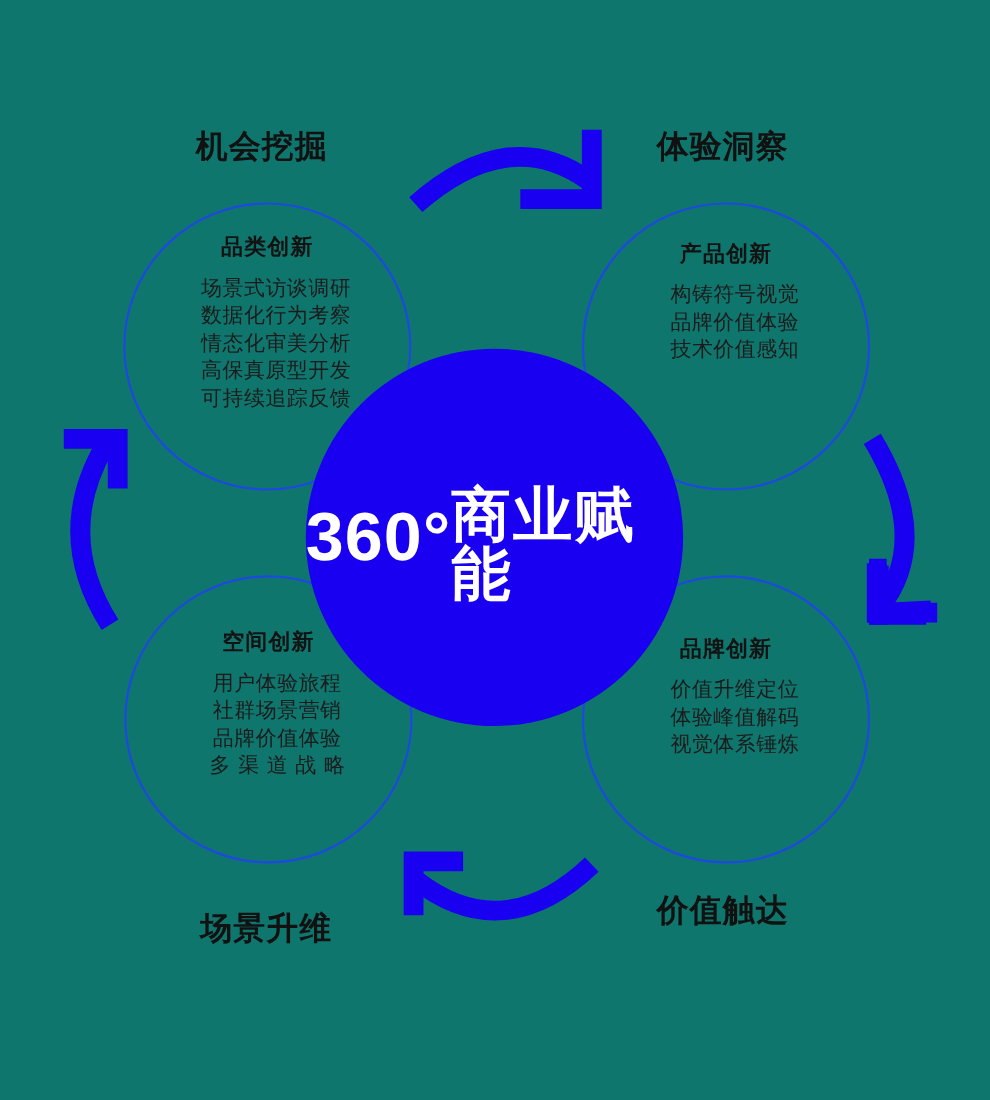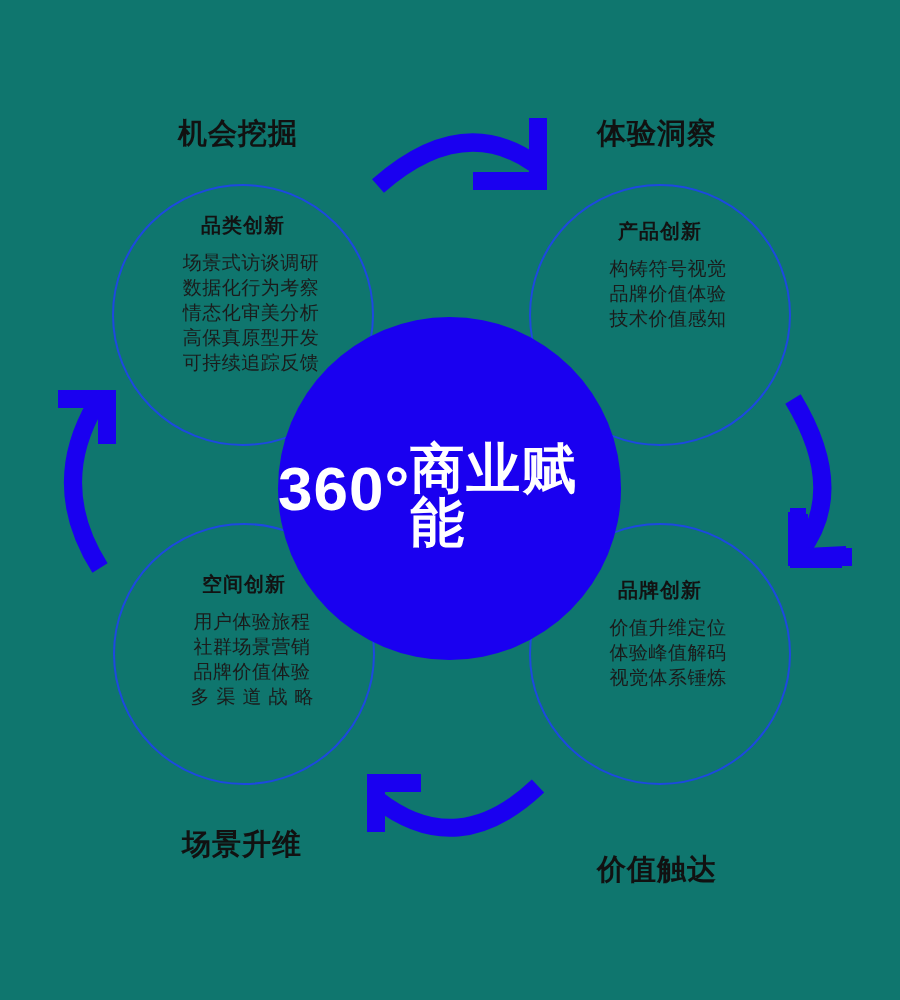--- a/index.html
+++ b/index.html
@@ -36,21 +36,21 @@
     font-size: 29px;
     font-weight: bold;
     color: #111111;
     letter-spacing: 1px;
     white-space: nowrap;
     z-index: 4;
   }
   .stage-label.lbl-tl { left: 178px; top: 114px; }
   .stage-label.lbl-tr { left: 597px; top: 114px; }
   .stage-label.lbl-bl { left: 182px; top: 825px; }
-  .stage-label.lbl-br { left: 597px; top: 850px; text-align: center; }
+  .stage-label.lbl-br { left: 597px; top: 808px; text-align: center; }
 
   
   .pillar {
     position: absolute;
     width: 262px;
     height: 262px;
     border-radius: 50%;
     border: 2.5px solid #1d49e0;
     box-sizing: border-box;
     background: transparent;

